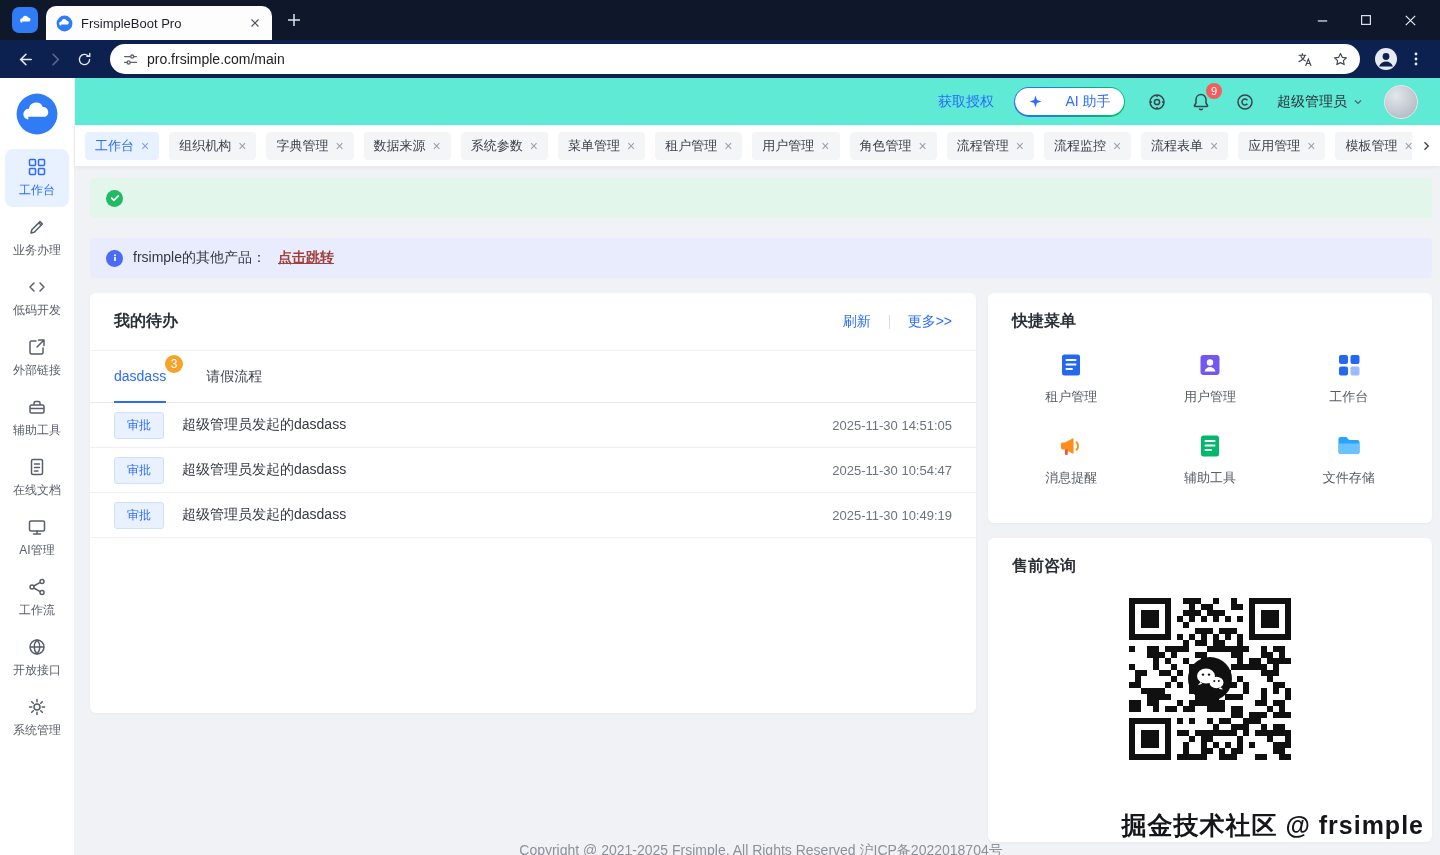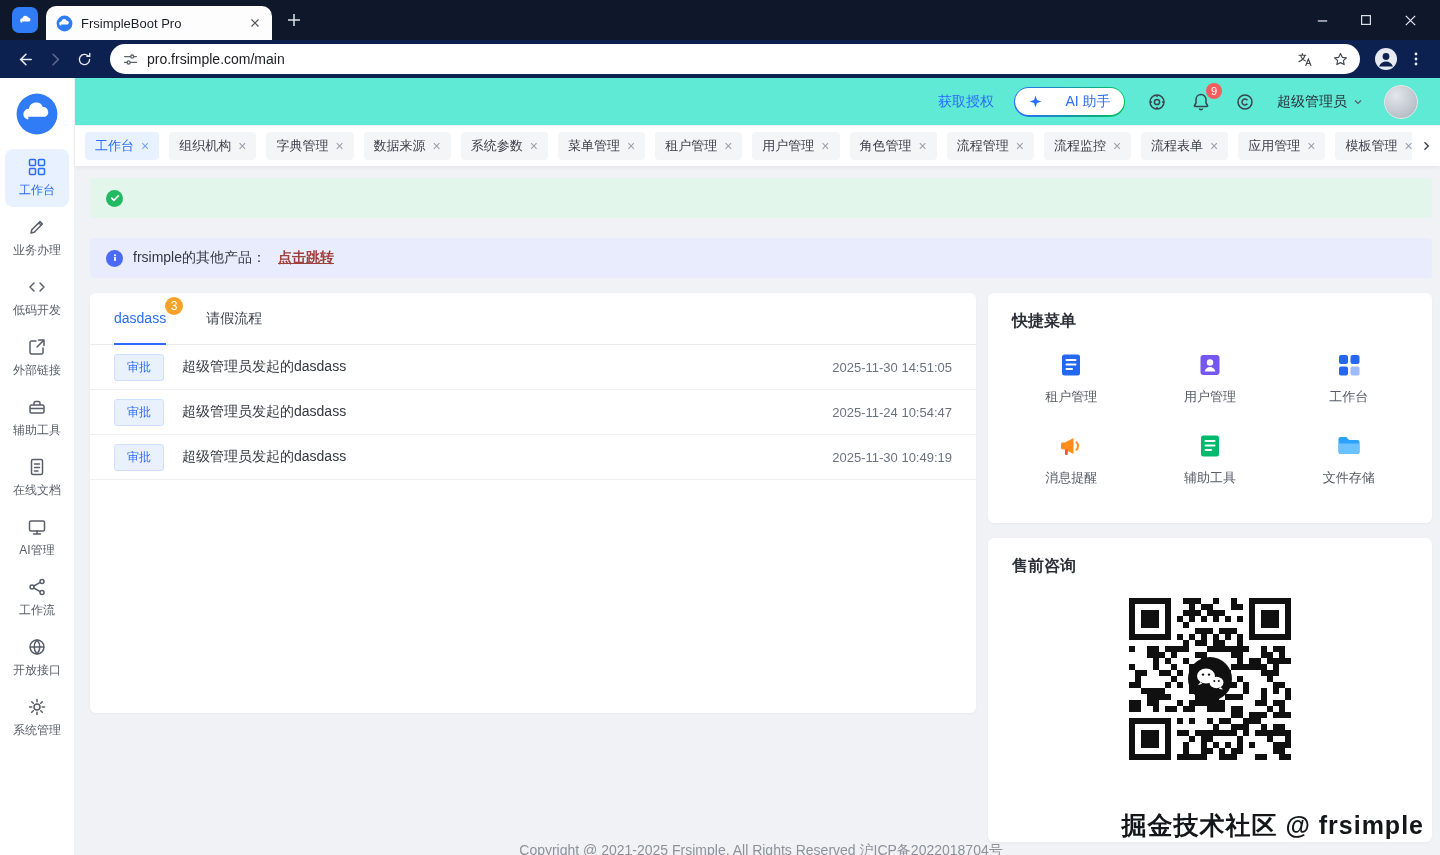--- a/index.html
+++ b/index.html
@@ -397,38 +397,46 @@
               <rect x="4.9" y="4.6" width="2.2" height="5" rx="1"></rect>
             </svg>
         </span>
         <span>frsimple的其他产品：</span>
         <span class="info-link">点击跳转</span>
       </div>
 
       <div class="content-row">
 
         <div class="card todo-card">
+          <div class="card-header">
+            <span>我的待办</span>
+            <div class="todo-actions">
+              <span class="link-blue">刷新</span>
+              <span class="v-sep"></span>
+              <span class="link-blue">更多&gt;&gt;</span>
+            </div>
+          </div>
           <div class="todo-tabs">
             <div class="ttab active">
               <span>dasdass</span>
               <span class="tbadge">3</span>
             </div>
             <div class="ttab">
               <span>请假流程</span>
             </div>
           </div>
           <div class="todo-row">
             <span class="chip-approve">审批</span>
             <span class="row-text">超级管理员发起的dasdass</span>
             <span class="row-time">2025-11-30 14:51:05</span>
           </div>
           <div class="todo-row">
             <span class="chip-approve">审批</span>
             <span class="row-text">超级管理员发起的dasdass</span>
-            <span class="row-time">2025-11-24 10:54:47</span>
+            <span class="row-time">2025-11-30 10:54:47</span>
           </div>
           <div class="todo-row">
             <span class="chip-approve">审批</span>
             <span class="row-text">超级管理员发起的dasdass</span>
             <span class="row-time">2025-11-30 10:49:19</span>
           </div>
         </div>
 
         <div class="right-col">
           <div class="card quick-card">

